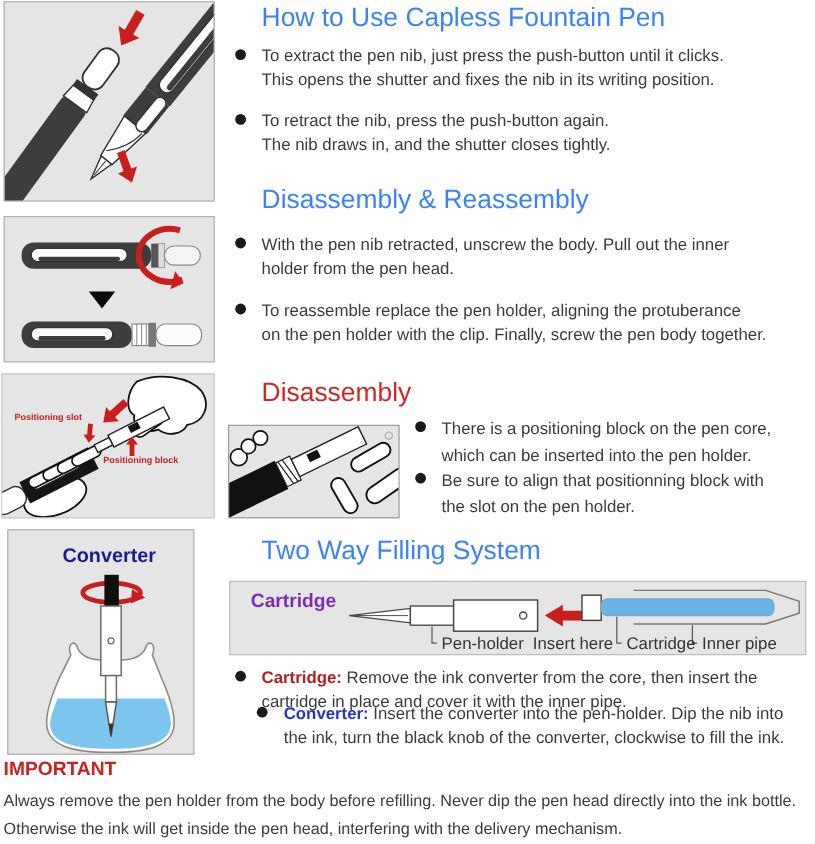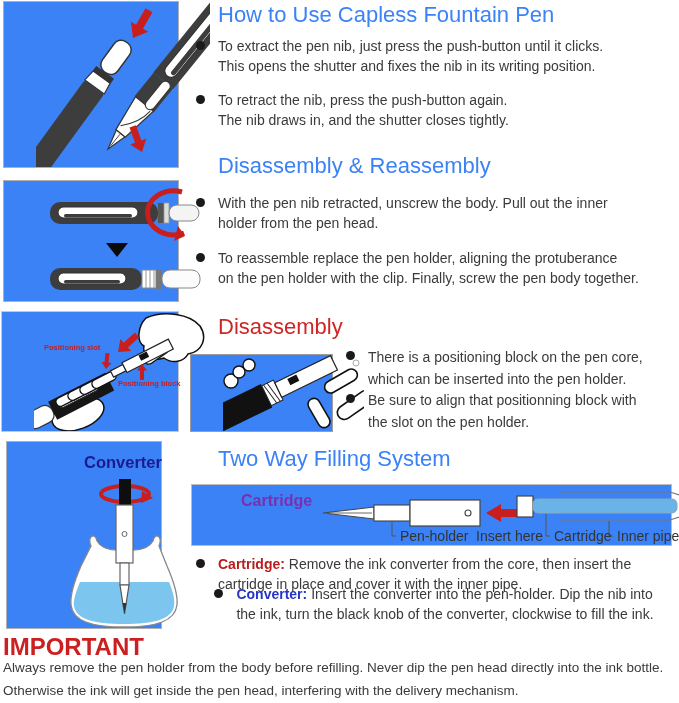--- a/index.html
+++ b/index.html
@@ -1,21 +1,21 @@
 <!DOCTYPE html>
 <html><head>
 <meta charset="utf-8">
 <style>
   html,body{margin:0;padding:0;background:#fff;}
   .page{position:relative;width:679px;height:703px;background:#fff;overflow:hidden;
         font-family:"Liberation Sans",sans-serif;color:#3a3a3a;}
   .abs{position:absolute;}
   .h{position:absolute;font-size:22px;font-weight:400;color:#3b82f6;white-space:nowrap;}
   .h.red{color:#cf2525;}
-  .imgbox{position:absolute;background:#3b82f6;border:1px solid #b0b0b0;box-sizing:border-box;padding-left:32px;}
+  .imgbox{position:absolute;background:#e5e5e5;border:1px solid #b0b0b0;box-sizing:border-box;}
   .imgbox svg{display:block;}
   .bullet-row{position:absolute;display:flex;gap:13px;}
   .dot{flex:0 0 auto;width:9px;height:9px;border-radius:50%;background:#1a1a1a;margin-top:5px;}
   .btext{font-size:14px;line-height:20px;color:#3a3a3a;white-space:pre-line;}
   .btext.lh22{line-height:22px;}
   .lead-purple{color:#b91c1c;font-weight:bold;}
   .lead-blue{color:#2535c8;font-weight:bold;}
   #s1-title{left:218px;top:2px;}
   #s1-b1{left:196px;top:36px;width:462px;}
   #s1-b2{left:196px;top:90px;width:462px;}
@@ -23,21 +23,21 @@
   #s2-b1{left:196px;top:193px;width:472px;}
   #s2-b2{left:196px;top:248px;width:476px;}
   #s3-title{left:218px;top:314px;}
   #prec-box{left:190px;top:354px;width:143px;height:78px;border-color:#9d9d9d;}
   #s3-b1{left:346px;top:346px;width:326px;}
   #s3-b2{left:346px;top:389px;width:326px;}
   #s4-title{left:218px;top:446px;}
   #diagram-box{left:191px;top:484px;width:481px;height:62px;border-color:#bdbdbd;}
   #s4-b1{left:196px;top:554px;width:472px;}
   #s4-b2{left:196px;top:584px;width:476px;justify-content:center;}
-  #important-title{left:3px;top:633px;font-size:24px;font-weight:bold;color:#cc1f1f;}
+  #important-title{left:3px;top:633px;font-size:16px;font-weight:bold;color:#cc1f1f;}
   #important-text{left:3px;top:656px;width:674px;font-size:13.5px;line-height:23px;
                   color:#3a3a3a;white-space:pre-line;}
   #box1{left:3px;top:1px;width:176px;height:167px;}
   #box2{left:3px;top:180px;width:176px;height:122px;}
   #box3{left:1px;top:311px;width:178px;height:121px;border-color:#c9c9c9;}
   #box4{left:6px;top:441px;width:156px;height:188px;}
   svg text{font-family:"Liberation Sans",sans-serif;}
   .diag-label{font-size:14px;fill:#333;}
   .pos-label{font-size:7.5px;font-weight:bold;fill:#c81e1e;}
 </style>

